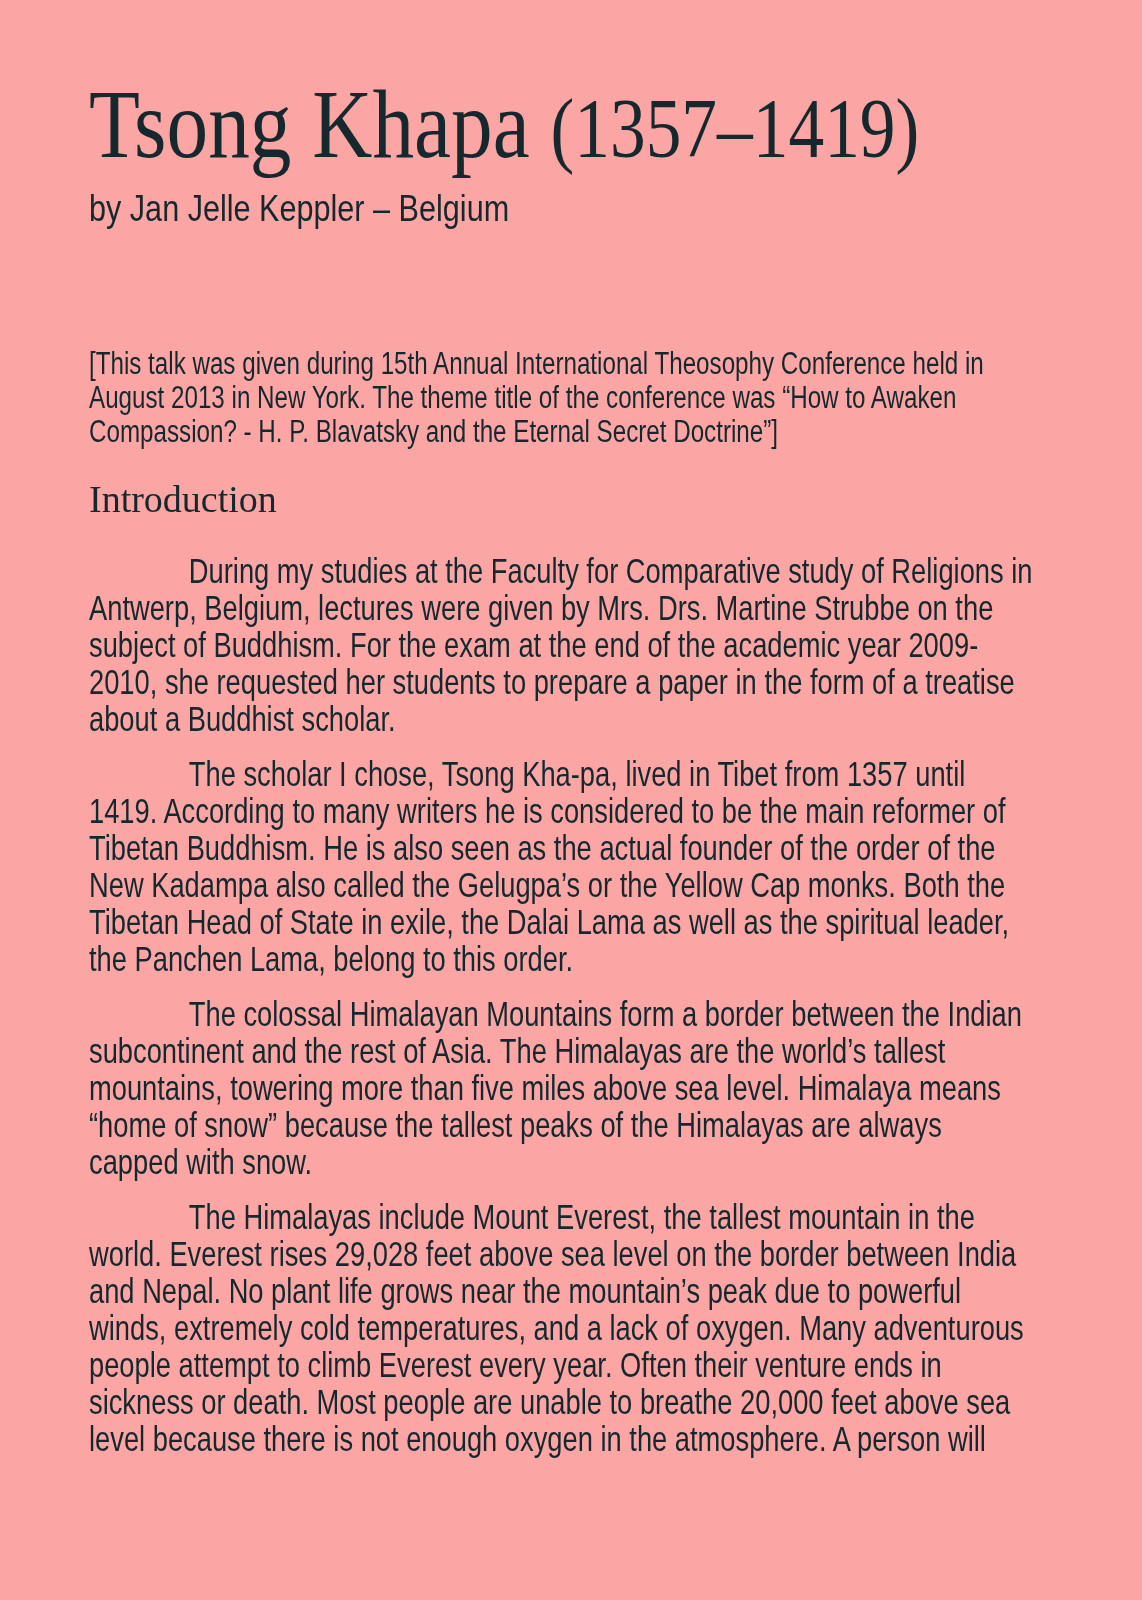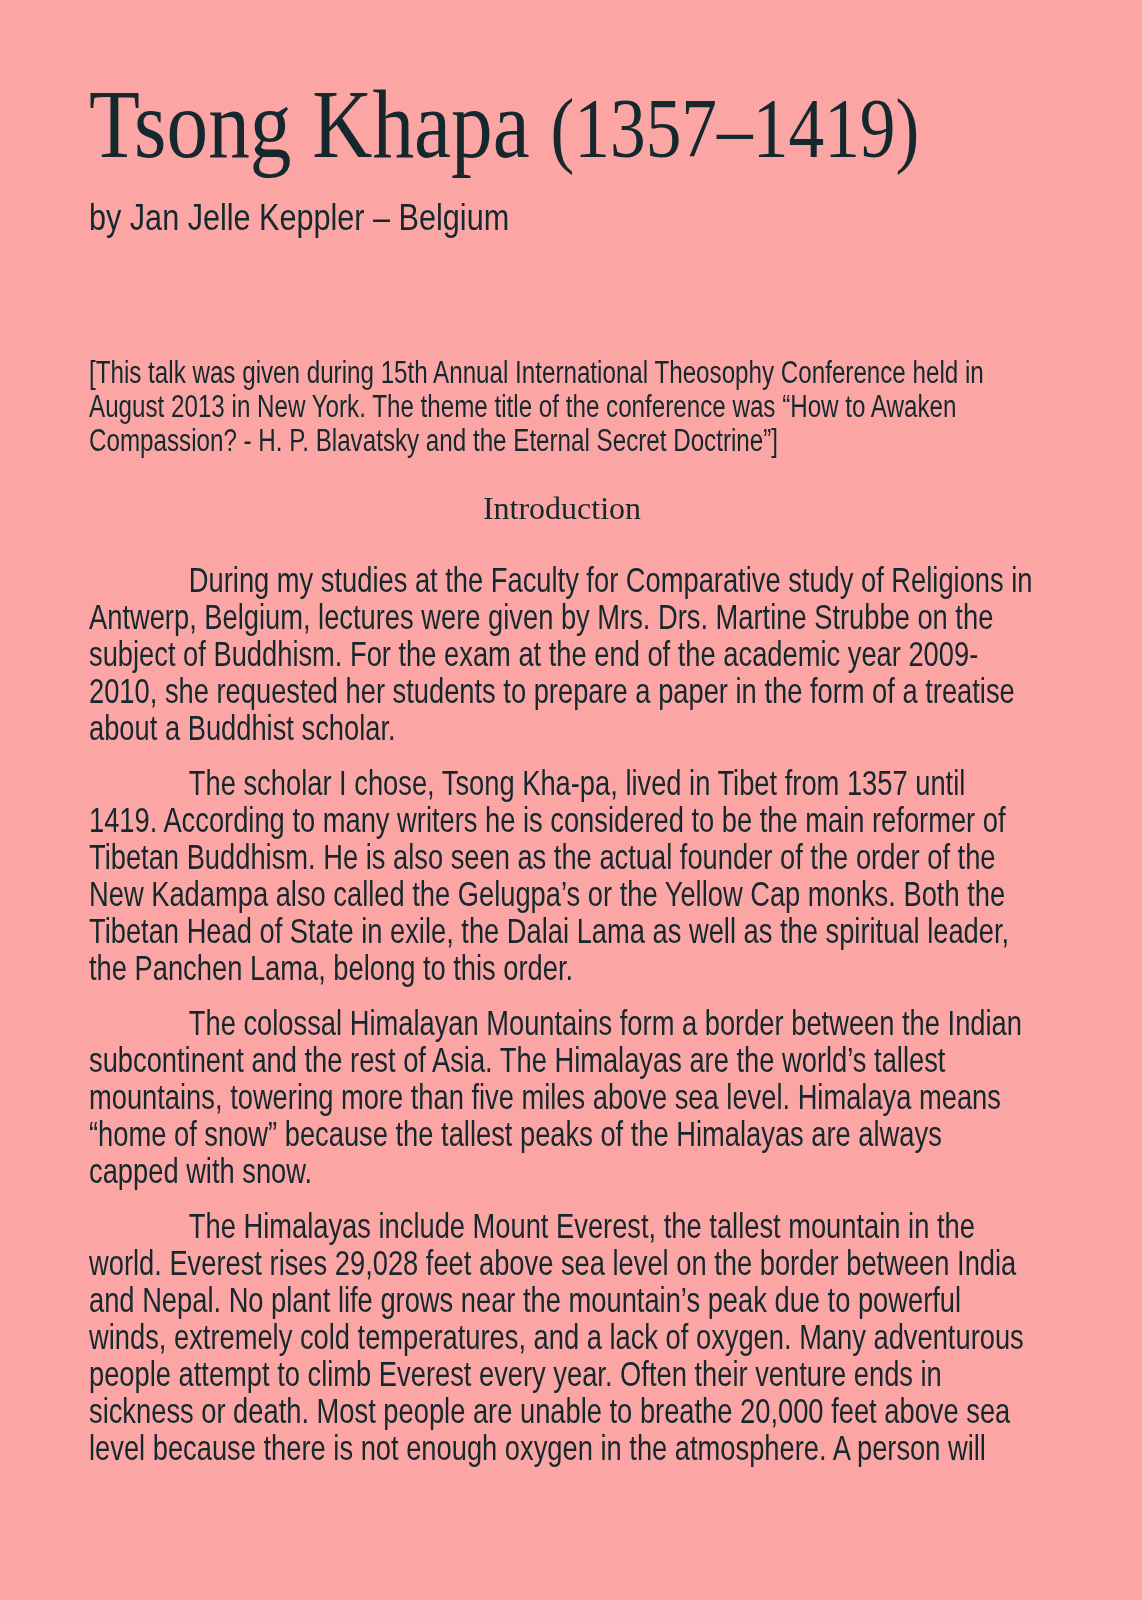--- a/index.html
+++ b/index.html
@@ -34,21 +34,21 @@
     display: inline-block;
     transform: scaleX(0.85);
     transform-origin: 0 0;
     white-space: nowrap;
   }
   .title-years {
     font-size: 84px;
   }
   
   .byline-row {
-    margin-top: 24px;
+    margin-top: 15px;
     height: 41px;
   }
   .byline {
     display: inline-block;
     margin: 0;
     font-size: 36px;
     line-height: 41px;
     transform: scaleX(0.85);
     transform-origin: 0 0;
     white-space: nowrap;
@@ -61,23 +61,22 @@
   }
   .note {
     margin: 118px 0 0 0;
     font-size: 31px;
     line-height: 34px;
   }
   h2.section-heading {
     margin: 24px 0 0 0;
     font-family: "Liberation Serif", serif;
     font-weight: normal;
-    font-size: 32px;
+    font-size: 38px;
     line-height: 53px;
-    text-align: center;
   }
   .body-para {
     margin: 0 0 18px 0;
     font-size: 35px;
     line-height: 37px;
   }
   .body-para.indent {
     text-indent: 128px;
   }
   .first-para {

